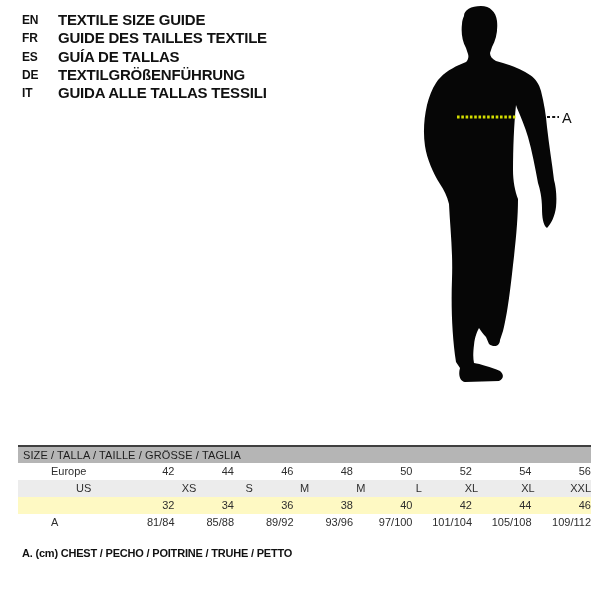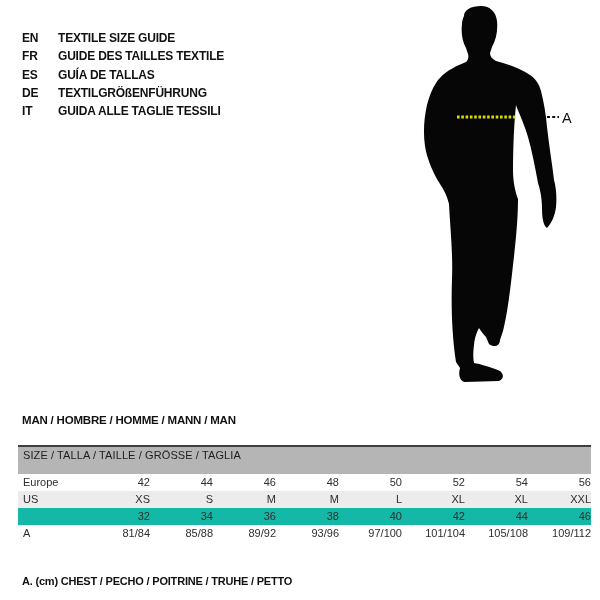--- a/index.html
+++ b/index.html
@@ -2,39 +2,39 @@
 <html><head>
 <meta charset="utf-8">
 <style>
   html,body{margin:0;padding:0;background:#fff;}
   .canvas{
     position:relative;width:600px;height:600px;background:#ffffff;
     font-family:"Liberation Sans","DejaVu Sans",sans-serif;
     color:#111;overflow:hidden;
   }
   
-  .lang-list{position:absolute;left:22px;top:29px;}
+  .lang-list{position:absolute;left:22px;top:11px;}
   .lang-row{display:flex;height:18.3px;line-height:18.3px;}
   .lang-code{width:36px;font-size:12px;font-weight:700;letter-spacing:-0.2px;}
-  .lang-label{font-size:12px;font-weight:700;letter-spacing:-0.2px;white-space:nowrap;}
+  .lang-label{font-size:15px;font-weight:700;letter-spacing:-0.2px;white-space:nowrap;}
   
   .categories{position:absolute;left:22px;top:107px;}
   .cat-line{font-size:12px;font-weight:700;letter-spacing:-0.2px;line-height:18px;white-space:nowrap;}
   
   .figure{position:absolute;left:400px;top:0;width:200px;height:400px;}
   
   .section-title{position:absolute;left:22px;top:414px;font-size:11.5px;font-weight:700;letter-spacing:-0.2px;}
   
   .size-table{position:absolute;left:18px;top:445px;width:573px;border-top:2px solid #3f3f3f;font-size:11px;color:#2e2e2e;}
-  .t-header{height:27px;line-height:16px;padding-left:5px;color:#1d1d1d;letter-spacing:0.1px;}
+  .t-header{height:16px;line-height:16px;padding-left:5px;color:#1d1d1d;letter-spacing:0.1px;}
   .t-row{display:flex;height:17px;line-height:17px;}
-  .t-label{width:64px;padding-left:5px;text-align:left;}
+  .t-label{width:64px;padding-left:5px;text-align:left;margin-left:28px;}
   .t-cell{flex:1;text-align:right;}
   
-  .footnote{position:absolute;left:22px;top:547px;font-size:11px;font-weight:700;letter-spacing:-0.2px;margin-top:28px;}
+  .footnote{position:absolute;left:22px;top:547px;font-size:11px;font-weight:700;letter-spacing:-0.2px;}
 </style>
 </head>
 <body>
 
 <div class="canvas">
 
   <div class="lang-list">
     <div class="lang-row">
       <span class="lang-code">EN</span>
       <span class="lang-label">TEXTILE SIZE GUIDE</span>
@@ -46,21 +46,21 @@
     <div class="lang-row">
       <span class="lang-code">ES</span>
       <span class="lang-label">GUÍA DE TALLAS</span>
     </div>
     <div class="lang-row">
       <span class="lang-code">DE</span>
       <span class="lang-label">TEXTILGRÖßENFÜHRUNG</span>
     </div>
     <div class="lang-row">
       <span class="lang-code">IT</span>
-      <span class="lang-label">GUIDA ALLE TAGLIE TESSILI</span>
+      <span class="lang-label">GUIDA ALLE TALLAS TESSILI</span>
     </div>
   </div>
 
 
   <svg class="figure" viewBox="400 0 200 400" width="200" height="400" xmlns="http://www.w3.org/2000/svg">
     <path d="M 464,16
              C 464,10 471,6 481,6
              C 490,6 496,12 497,21
              C 498,31 496,40 492,47
              L 490,53
@@ -101,50 +101,49 @@
              L 466,62
              C 468,60 469,57 468,54
              L 466,48
              C 462,41 461,32 462,24
              C 462,21 463,18 464,16 Z" fill="#060606"></path>
     <line x1="457" y1="117" x2="516" y2="117" stroke-width="3.2" stroke-dasharray="2.6,1.7" stroke="#d4de00"></line>
     <line x1="547" y1="117" x2="559" y2="117" stroke-width="2.2" stroke-dasharray="3,2.2" stroke="#121212"></line>
     <text x="562" y="123" font-size="14.5" font-weight="500" fill="#111">A</text>
   </svg>
 
-  <div class="section-title">MAN / HOMBRE / HOMME / MANN / MAN</div>
 
   <div class="size-table">
     <div class="t-header" style="background-color: rgb(181, 181, 181);">SIZE / TALLA / TAILLE / GRÖSSE / TAGLIA</div>
 
     <div class="t-row">
       <span class="t-label">Europe</span>
       <span class="t-cell">42</span>
       <span class="t-cell">44</span>
       <span class="t-cell">46</span>
       <span class="t-cell">48</span>
       <span class="t-cell">50</span>
       <span class="t-cell">52</span>
       <span class="t-cell">54</span>
       <span class="t-cell">56</span>
     </div>
 
-    <div class="t-row" style="background-color: rgb(236, 236, 236);">
+    <div class="t-row" style="background-color: rgb(236, 236, 236); padding-left: 25px;">
       <span class="t-label">US</span>
       <span class="t-cell">XS</span>
       <span class="t-cell">S</span>
       <span class="t-cell">M</span>
       <span class="t-cell">M</span>
       <span class="t-cell">L</span>
       <span class="t-cell">XL</span>
       <span class="t-cell">XL</span>
       <span class="t-cell">XXL</span>
     </div>
 
-    <div class="t-row" style="background-color: #14b8a6;">
+    <div class="t-row" style="background-color: #fef9c3;">
       <span class="t-label"></span>
       <span class="t-cell">32</span>
       <span class="t-cell">34</span>
       <span class="t-cell">36</span>
       <span class="t-cell">38</span>
       <span class="t-cell">40</span>
       <span class="t-cell">42</span>
       <span class="t-cell">44</span>
       <span class="t-cell">46</span>
     </div>

